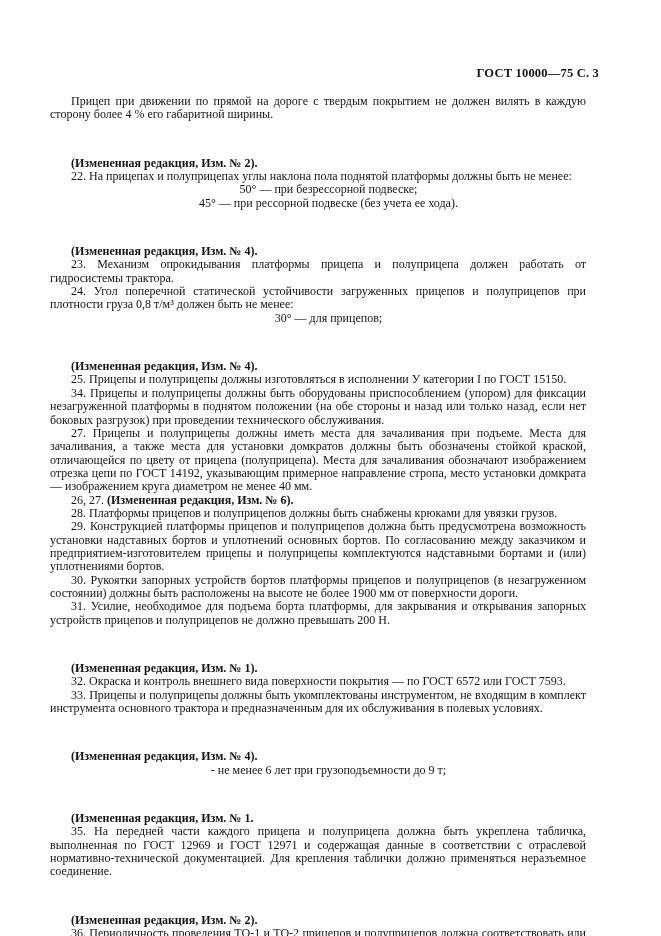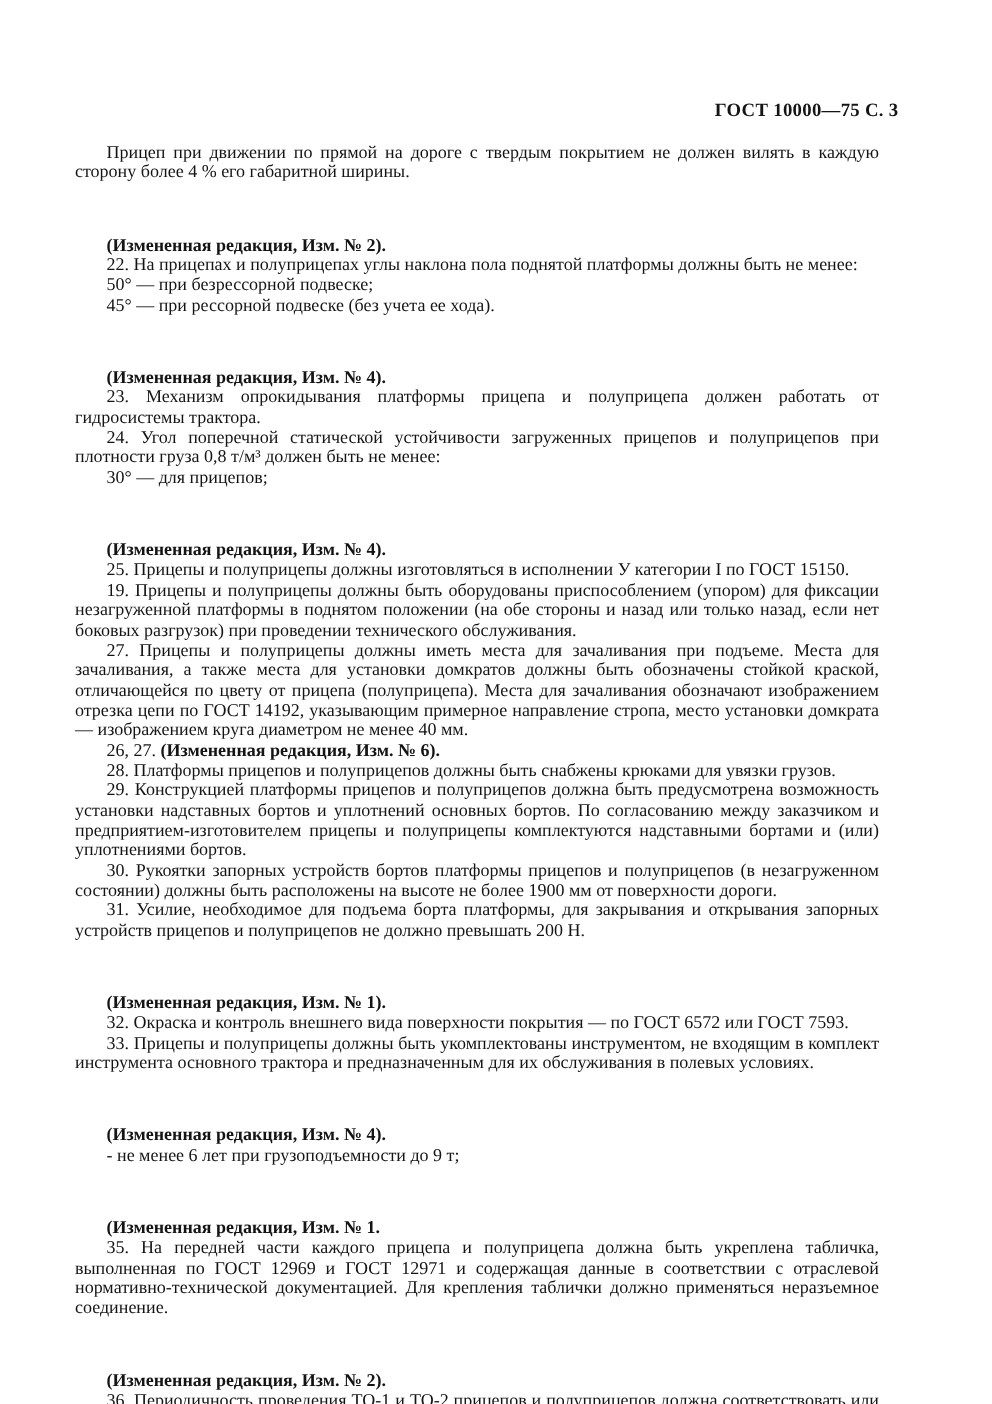--- a/index.html
+++ b/index.html
@@ -39,21 +39,21 @@
   .content p {
     margin: 0;
     padding: 0;
     text-indent: 21px;
   }
   .content p.p-bold {
     font-weight: bold;
     margin-top: 35px;
   }
   .content p.p-item {
-    text-align: left;
+    text-align: center;
   }
   .content p.p-leadbold .lead {
     font-weight: normal;
   }
   .content p.p-leadbold .rest {
     font-weight: bold;
   }
 </style>
 </head>
 <body>
@@ -65,21 +65,21 @@
       <p class="p-bold">(Измененная редакция, Изм. № 2).</p>
       <p class="p-indent">22. На прицепах и полуприцепах углы наклона пола поднятой платформы должны быть не менее:</p>
       <p class="p-item">50° — при безрессорной подвеске;</p>
       <p class="p-item">45° — при рессорной подвеске (без учета ее хода).</p>
       <p class="p-bold">(Измененная редакция, Изм. № 4).</p>
       <p class="p-indent">23. Механизм опрокидывания платформы прицепа и полуприцепа должен работать от гидросистемы трактора.</p>
       <p class="p-indent">24. Угол поперечной статической устойчивости загруженных прицепов и полуприцепов при плотности груза 0,8 т/м³ должен быть не менее:</p>
       <p class="p-item">30° — для прицепов;</p>
       <p class="p-bold">(Измененная редакция, Изм. № 4).</p>
       <p class="p-indent">25. Прицепы и полуприцепы должны изготовляться в исполнении У категории I по ГОСТ 15150.</p>
-      <p class="p-indent">19. Прицепы и полуприцепы должны быть оборудованы приспособлением (упором) для фиксации незагруженной платформы в поднятом положении (на обе стороны и назад или только назад, если нет боковых разгрузок) при проведении технического обслуживания.</p>
+      <p class="p-indent">34. Прицепы и полуприцепы должны быть оборудованы приспособлением (упором) для фиксации незагруженной платформы в поднятом положении (на обе стороны и назад или только назад, если нет боковых разгрузок) при проведении технического обслуживания.</p>
       <p class="p-indent">27. Прицепы и полуприцепы должны иметь места для зачаливания при подъеме. Места для зачаливания, а также места для установки домкратов должны быть обозначены стойкой краской, отличающейся по цвету от прицепа (полуприцепа). Места для зачаливания обозначают изображением отрезка цепи по ГОСТ 14192, указывающим примерное направление стропа, место установки домкрата — изображением круга диаметром не менее 40 мм.</p>
       <p class="p-leadbold"><span class="lead">26, 27. </span><span class="rest">(Измененная редакция, Изм. № 6).</span></p>
       <p class="p-indent">28. Платформы прицепов и полуприцепов должны быть снабжены крюками для увязки грузов.</p>
       <p class="p-indent">29. Конструкцией платформы прицепов и полуприцепов должна быть предусмотрена возможность установки надставных бортов и уплотнений основных бортов. По согласованию между заказчиком и предприятием-изготовителем прицепы и полуприцепы комплектуются надставными бортами и (или) уплотнениями бортов.</p>
       <p class="p-indent">30. Рукоятки запорных устройств бортов платформы прицепов и полуприцепов (в незагруженном состоянии) должны быть расположены на высоте не более 1900 мм от поверхности дороги.</p>
       <p class="p-indent">31. Усилие, необходимое для подъема борта платформы, для закрывания и открывания запорных устройств прицепов и полуприцепов не должно превышать 200 Н.</p>
       <p class="p-bold">(Измененная редакция, Изм. № 1).</p>
       <p class="p-indent">32. Окраска и контроль внешнего вида поверхности покрытия — по ГОСТ 6572 или ГОСТ 7593.</p>
       <p class="p-indent">33. Прицепы и полуприцепы должны быть укомплектованы инструментом, не входящим в комплект инструмента основного трактора и предназначенным для их обслуживания в полевых условиях.</p>
       <p class="p-bold">(Измененная редакция, Изм. № 4).</p>

